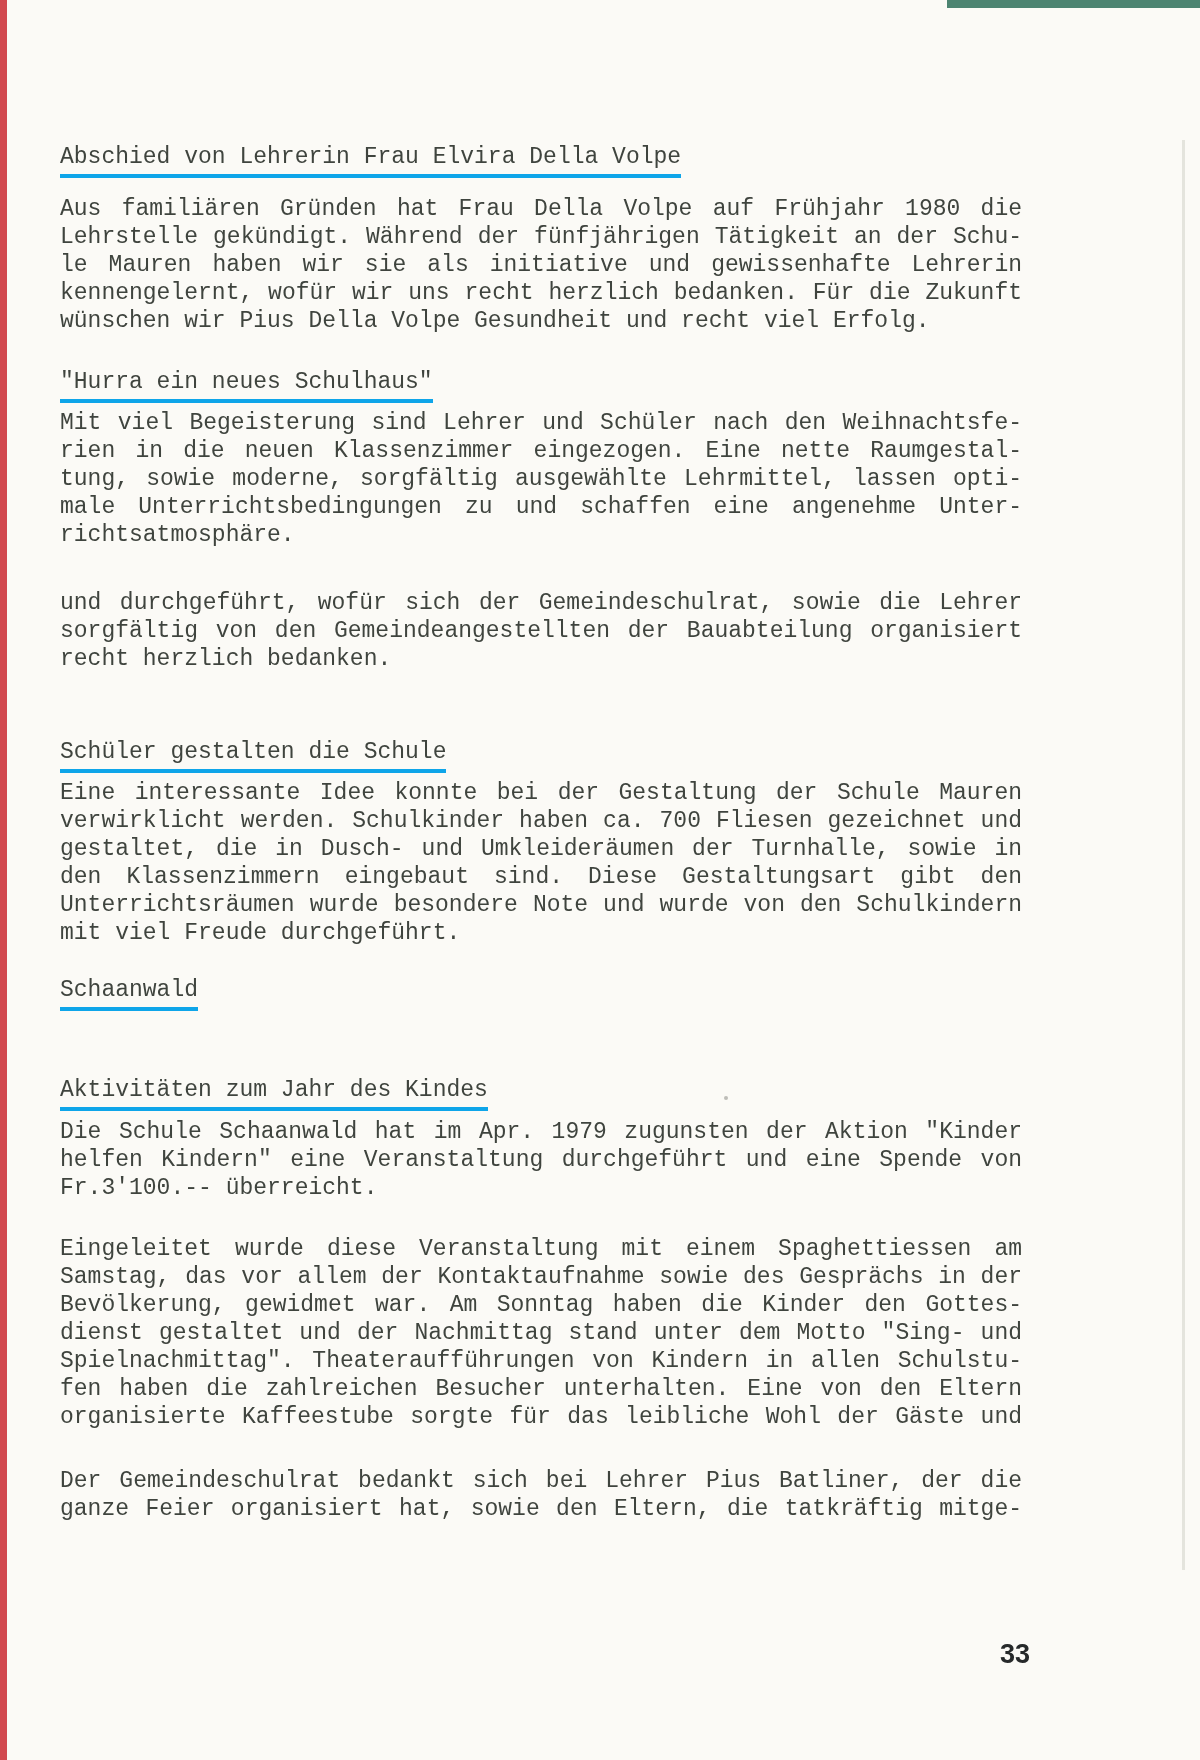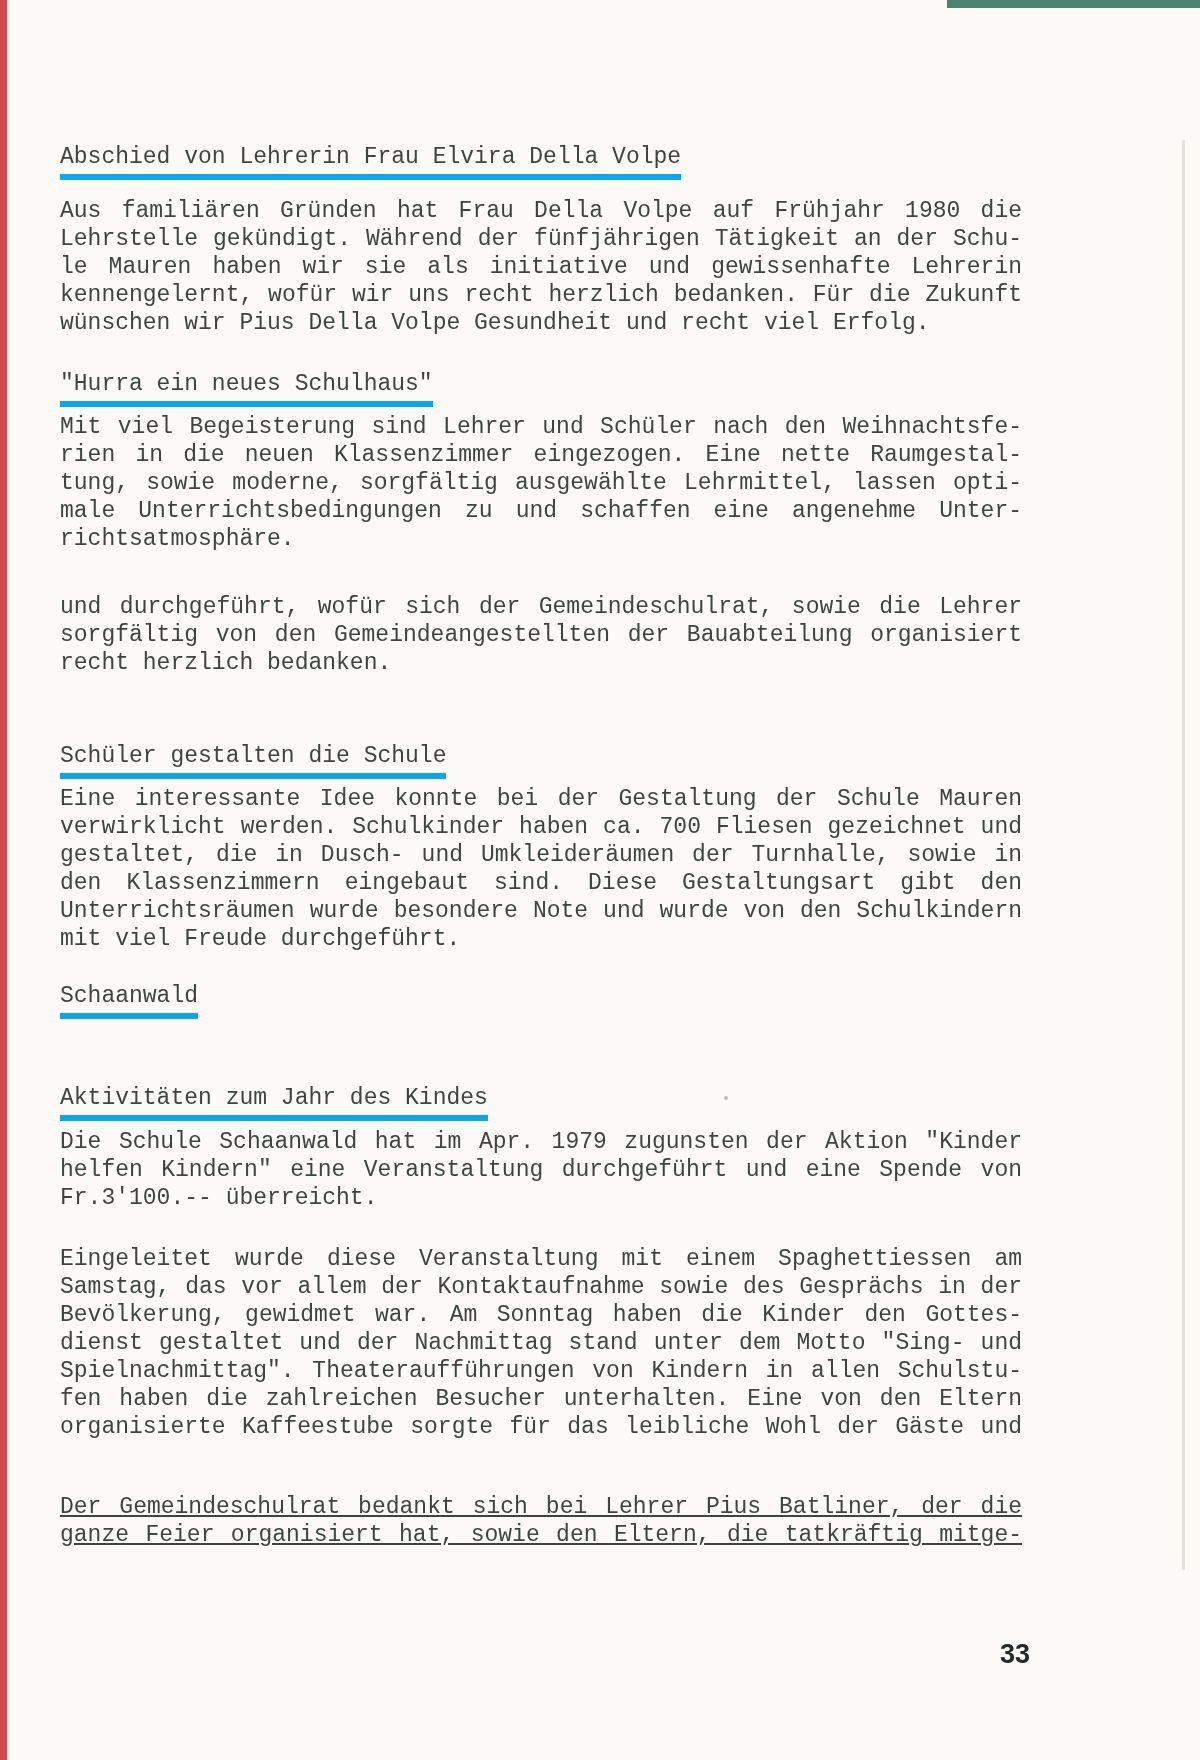--- a/index.html
+++ b/index.html
@@ -18,39 +18,39 @@
   .scan-speck{position:absolute;left:724px;top:1096px;width:4px;height:4px;
     border-radius:50%;background:#8a8a85;opacity:.55;}
   
   .doc{
     position:absolute;left:60px;top:0;width:962px;
     color:#3f443e;font-size:23px;line-height:28px;
   }
   .heading{margin:0;}
   .heading-text{
     display:inline-block;
-    border-bottom:6px solid #0ea5e9;
+    border-bottom:4px solid #0ea5e9;
     padding-bottom:3px;
   }
   .para{margin:0;}
   .line{text-align:justify;text-align-last:justify;height:28px;white-space:normal;}
   .line.last{text-align-last:left;}
   
   [data-block-id="h-abschied"]{margin-top:143px;}
   [data-block-id="p-abschied"]{margin-top:17px;}
   [data-block-id="h-hurra"]{margin-top:33px;}
   [data-block-id="p-hurra"]{margin-top:6px;}
   [data-block-id="p-umzug"]{margin-top:40px;}
   [data-block-id="h-schueler"]{margin-top:65px;}
   [data-block-id="p-schueler"]{margin-top:6px;}
   [data-block-id="h-aktivitaeten"]{margin-top:65px;}
   [data-block-id="h-schaanwald"]{margin-top:29px;}
   [data-block-id="p-schaanwald"]{margin-top:7px;}
   [data-block-id="p-eingeleitet"]{margin-top:33px;}
-  [data-block-id="p-gemeindeschulrat"]{margin-top:52px;text-decoration:underline;}
+  [data-block-id="p-gemeindeschulrat"]{margin-top:36px;}
   .page-number{
     position:absolute;left:1000px;top:1639px;
     font-family:"Liberation Sans","DejaVu Sans",sans-serif;
     font-weight:bold;font-size:27px;color:#26292a;
   }
 </style>
 </head>
 <body>
 
 <div class="page">

